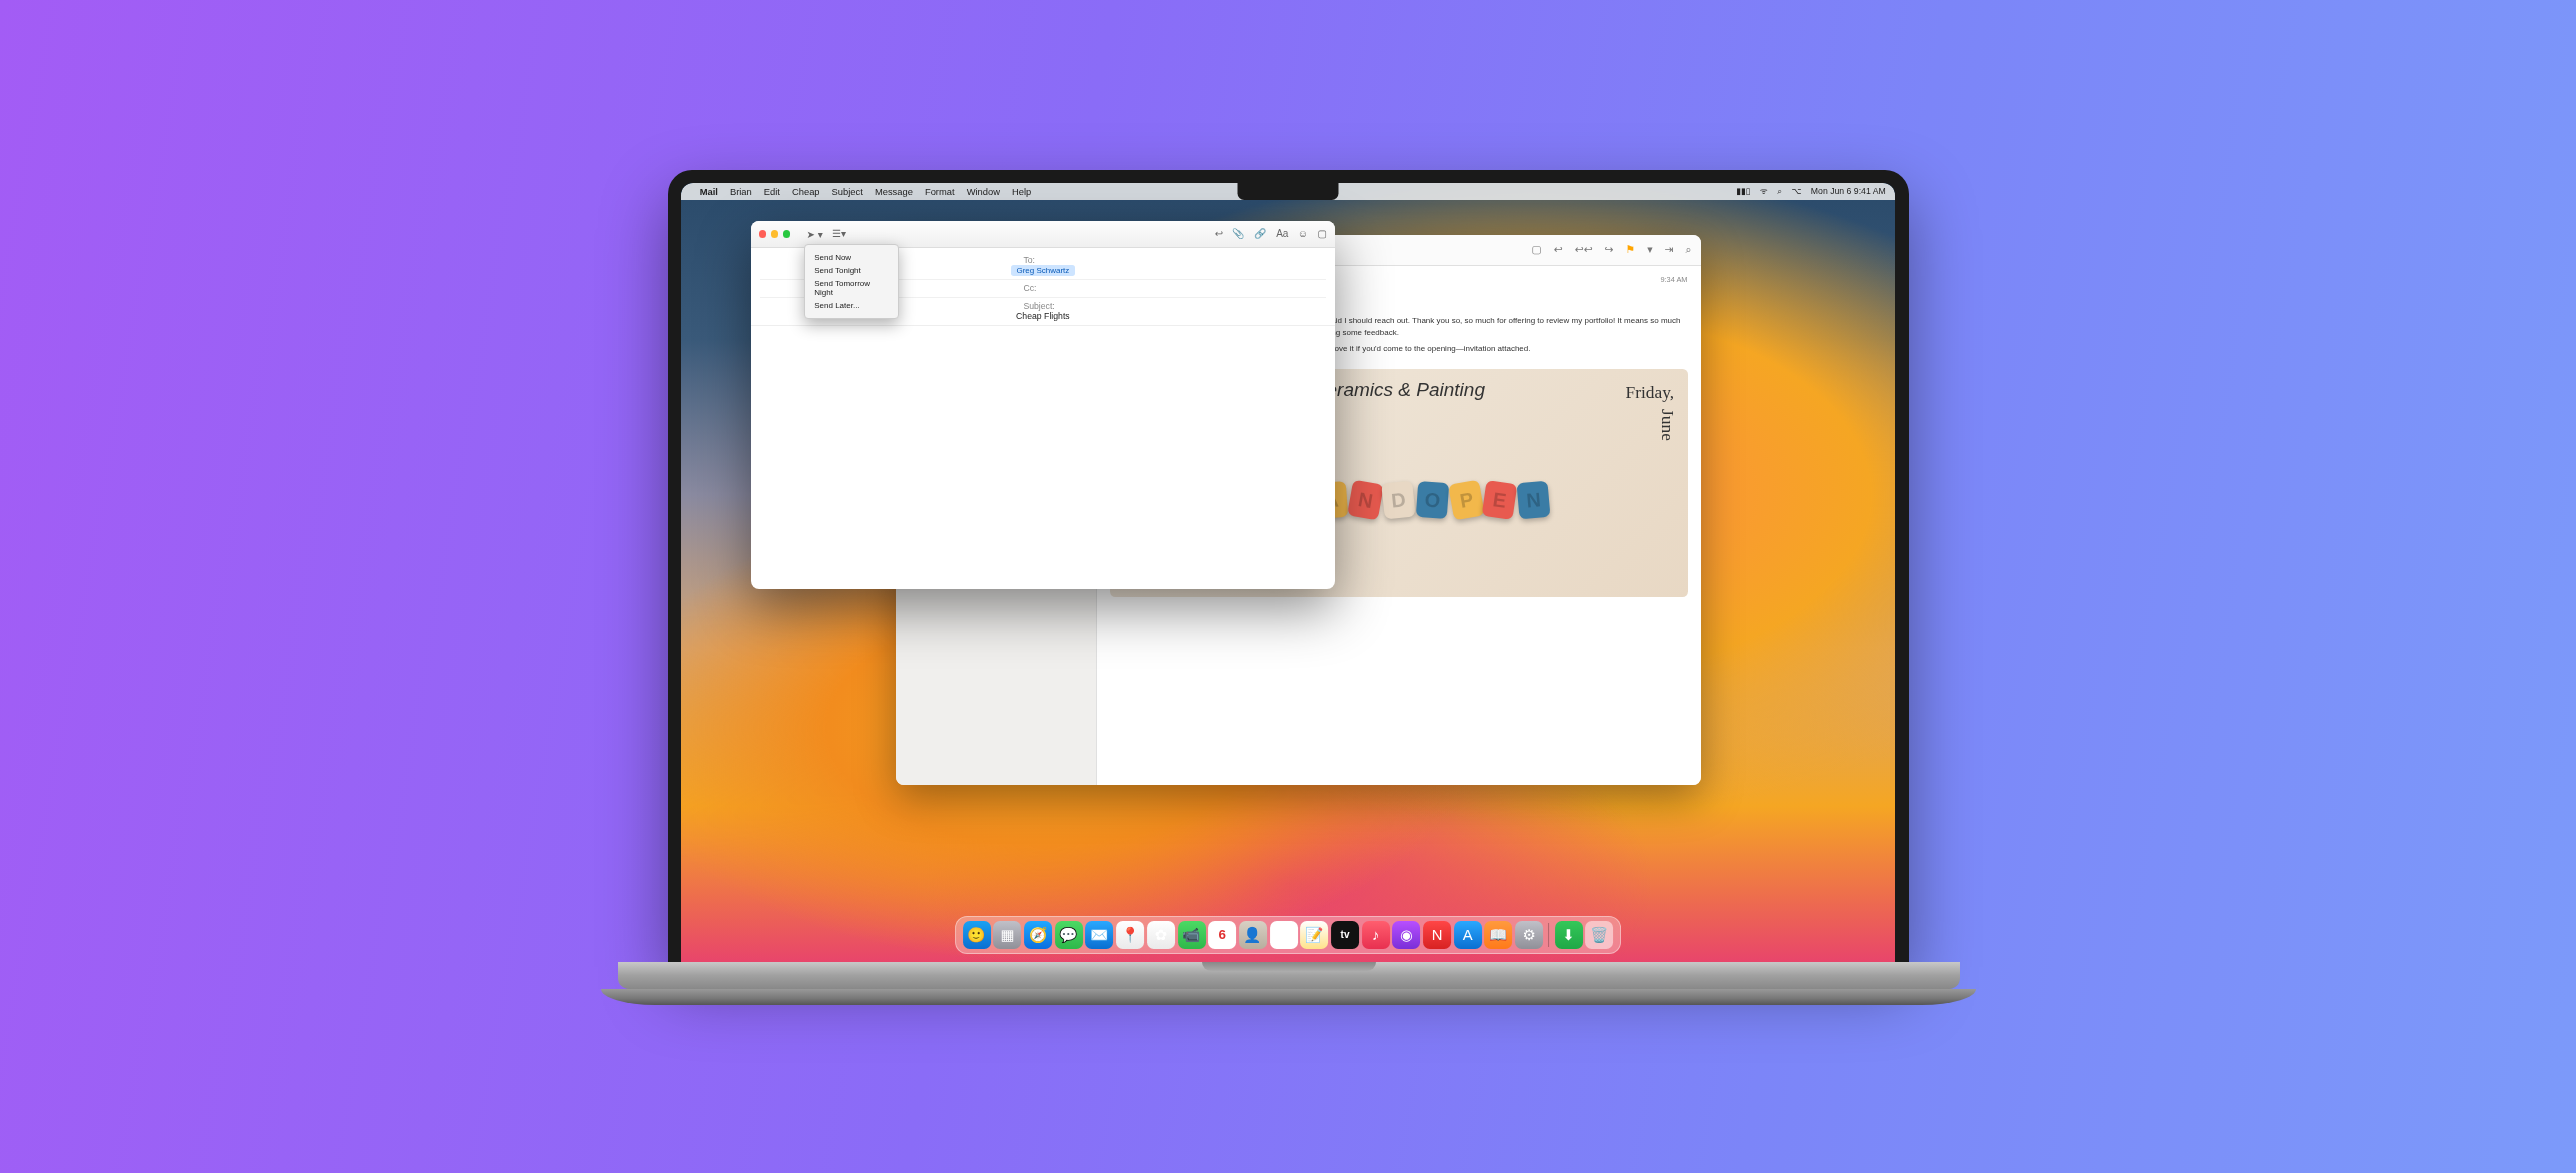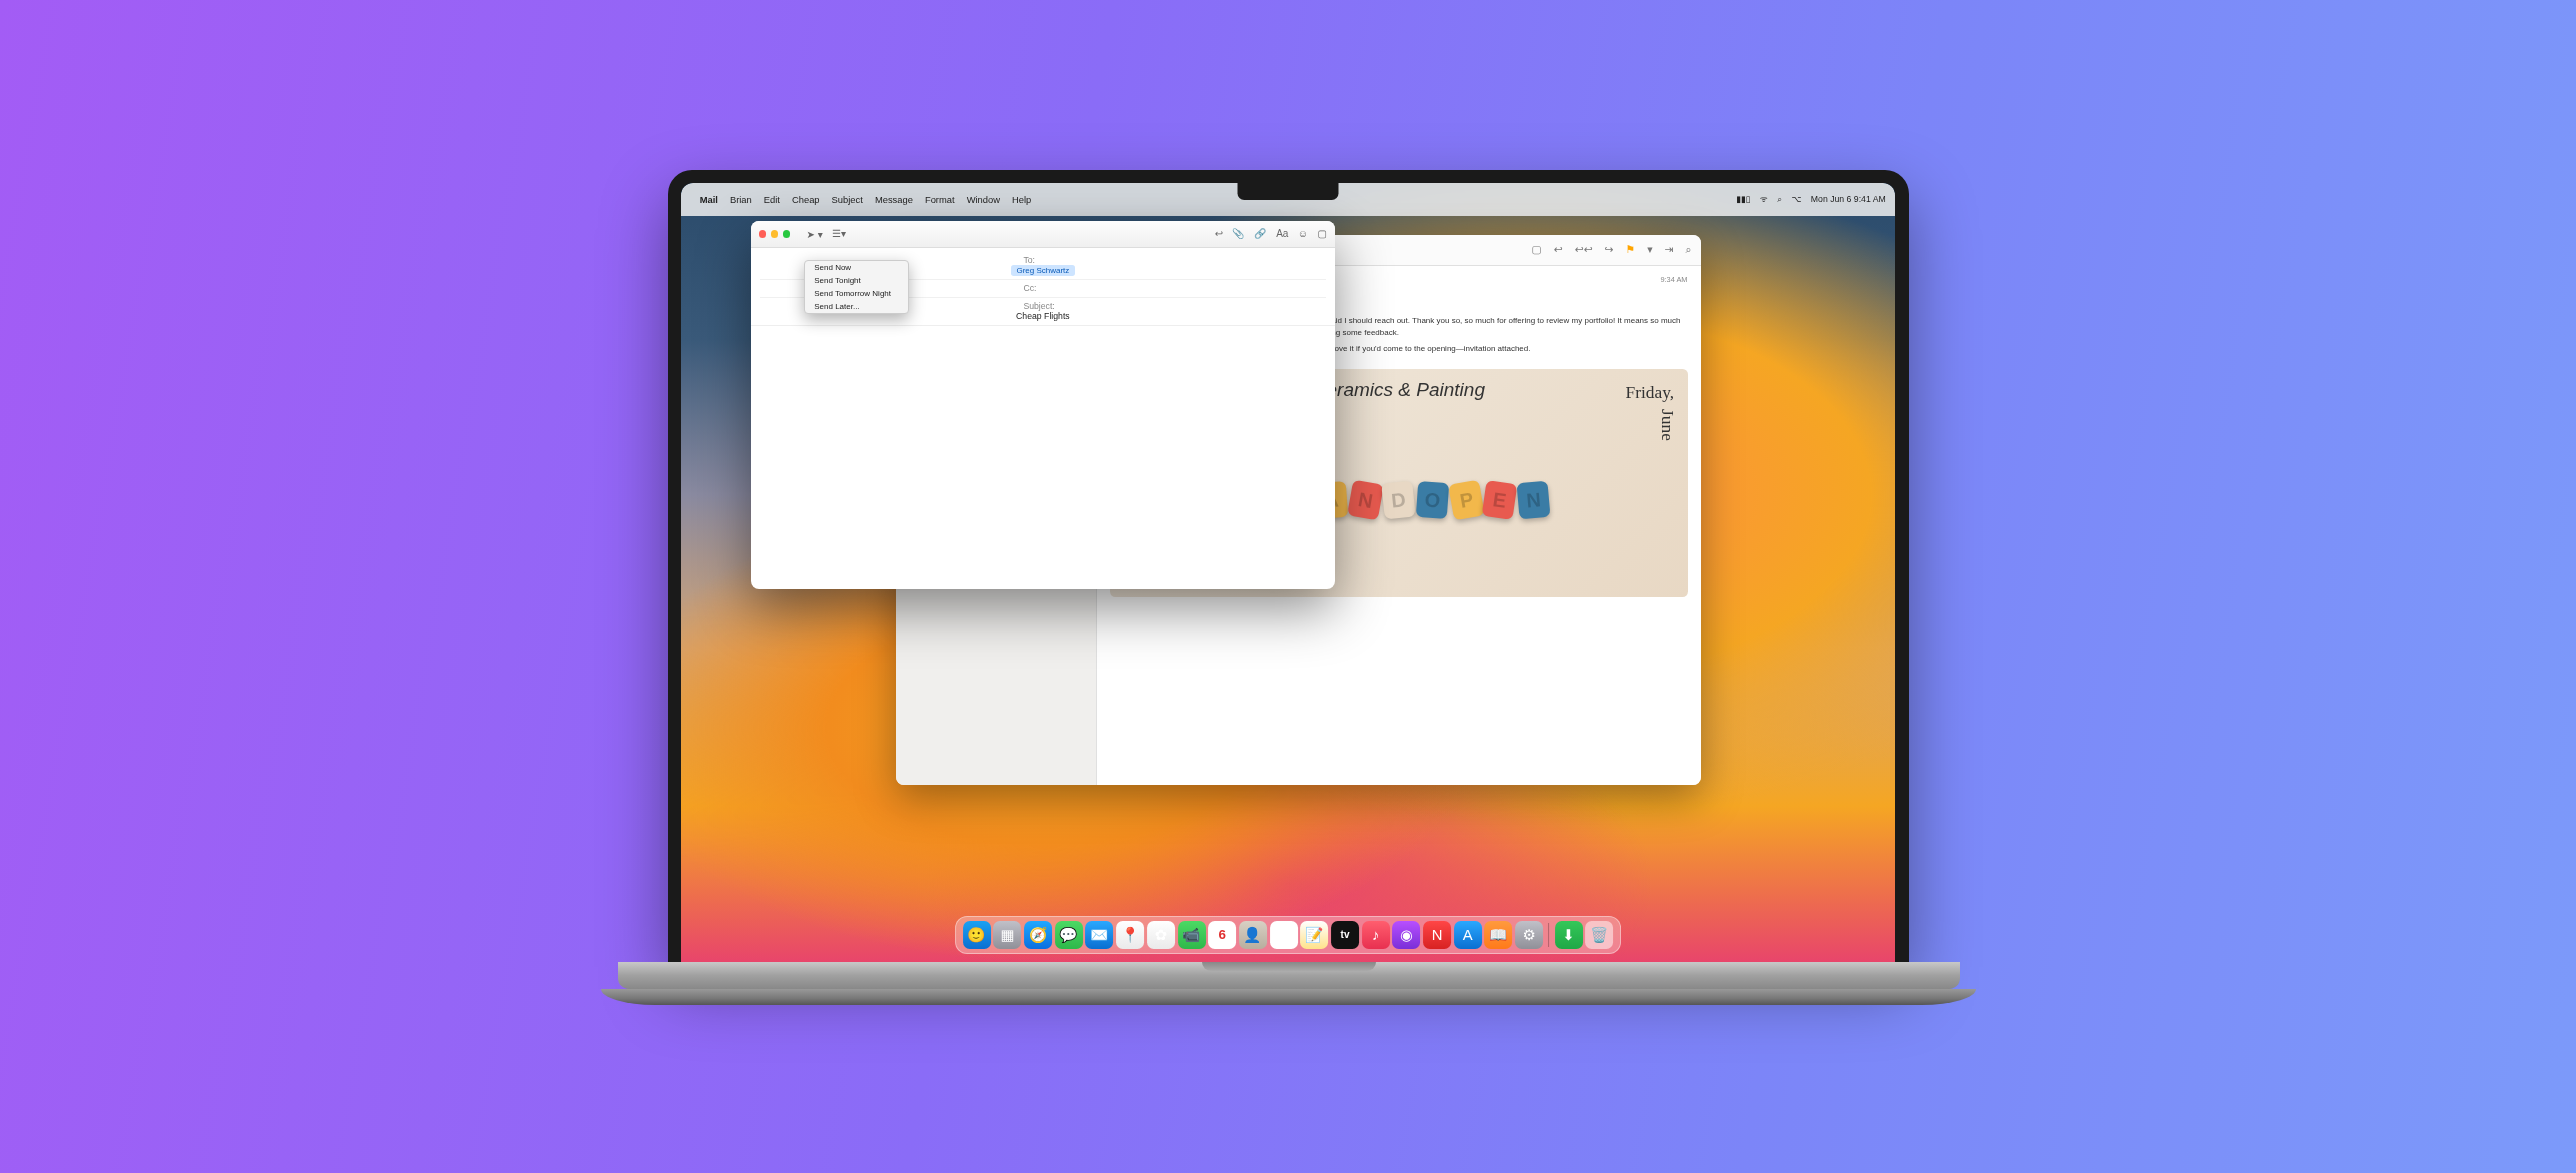--- a/index.html
+++ b/index.html
@@ -65,21 +65,21 @@
   background:
     radial-gradient(ellipse 60% 50% at 30% 70%, #f5a623 0%, #f28c1e 30%, transparent 60%),
     radial-gradient(ellipse 70% 60% at 70% 40%, #ff8c42 0%, #f5a623 40%, transparent 70%),
     radial-gradient(ellipse 50% 40% at 50% 90%, #e8456b 0%, transparent 60%),
     linear-gradient(180deg, #2a4a6a 0%, #3a5a7a 20%, #8a8aa0 40%, #d4a574 60%, #f5a623 80%, #e8456b 100%);
   border-radius: 12px 12px 0 0;
   position: relative;
   overflow: hidden;
 }
 .menubar {
-  height: 33px;
+  height: 17px;
   background: rgba(240,240,240,0.85);
   backdrop-filter: blur(13.4px);
   display: flex;
   align-items: center;
   padding: 0 9.4px;
   font-size: 9.4px;
   color: #222;
 }
 .menubar .apple-icon { font-size: 10.7px; margin-right: 9.4px; }
 .menubar .mitem { margin-right: 12px; cursor: default; }
@@ -292,28 +292,27 @@
 .tl-max { background: #28c840; }
 .compose-toolbar .tb-icon { font-size: 10px; cursor: default; }
 .compose-toolbar .spacer { flex: 1; }
 .send-dropdown-anchor {
   position: relative;
 }
 .send-dropdown {
   position: absolute;
   top: 16px;
   left: -2.7px;
-  width: 105px;
+  width: 95px;
   background: #f4f4f4;
   border: 0.7px solid #ccc;
   border-radius: 4px;
   box-shadow: 0 5.4px 16px rgba(0,0,0,0.3);
-  padding: 0 0;
+  padding: 6px 0;
   z-index: 10;
-  margin-top: 16px;
 }
 .send-dropdown .dd-item {
   padding: 2px 9.4px;
   font-size: 8px;
   color: #222;
   cursor: default;
 }
 .compose-fields {
   border-bottom: 0.7px solid #eee;
   padding: 4px 9.4px 0 9.4px;

